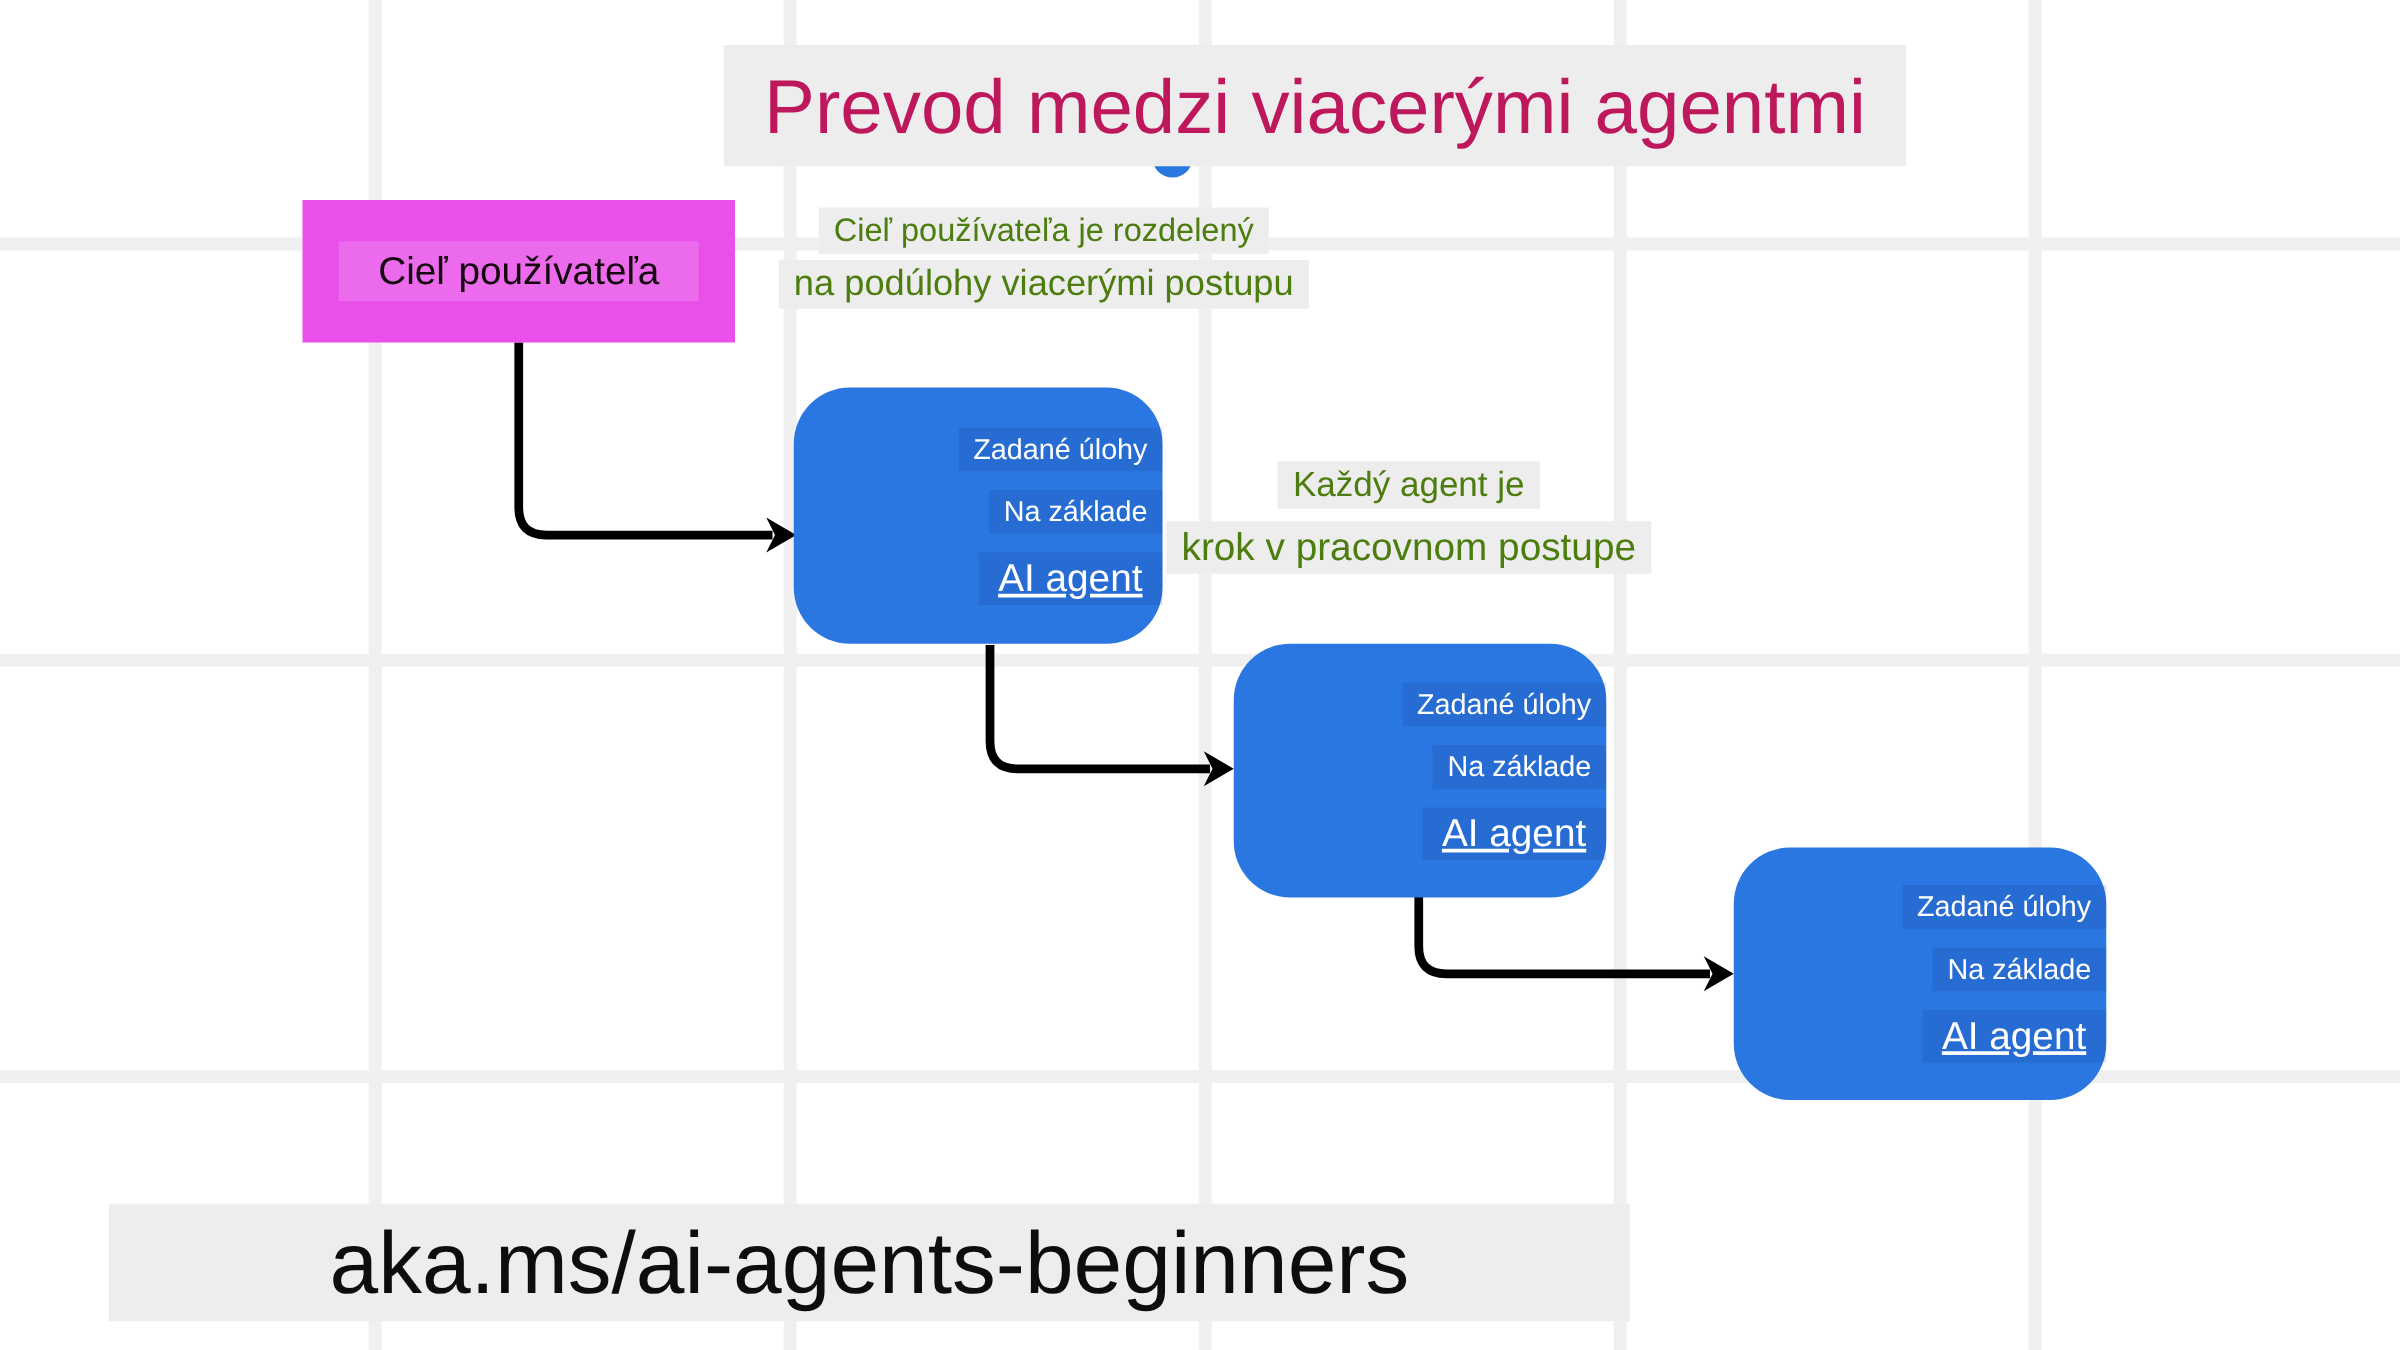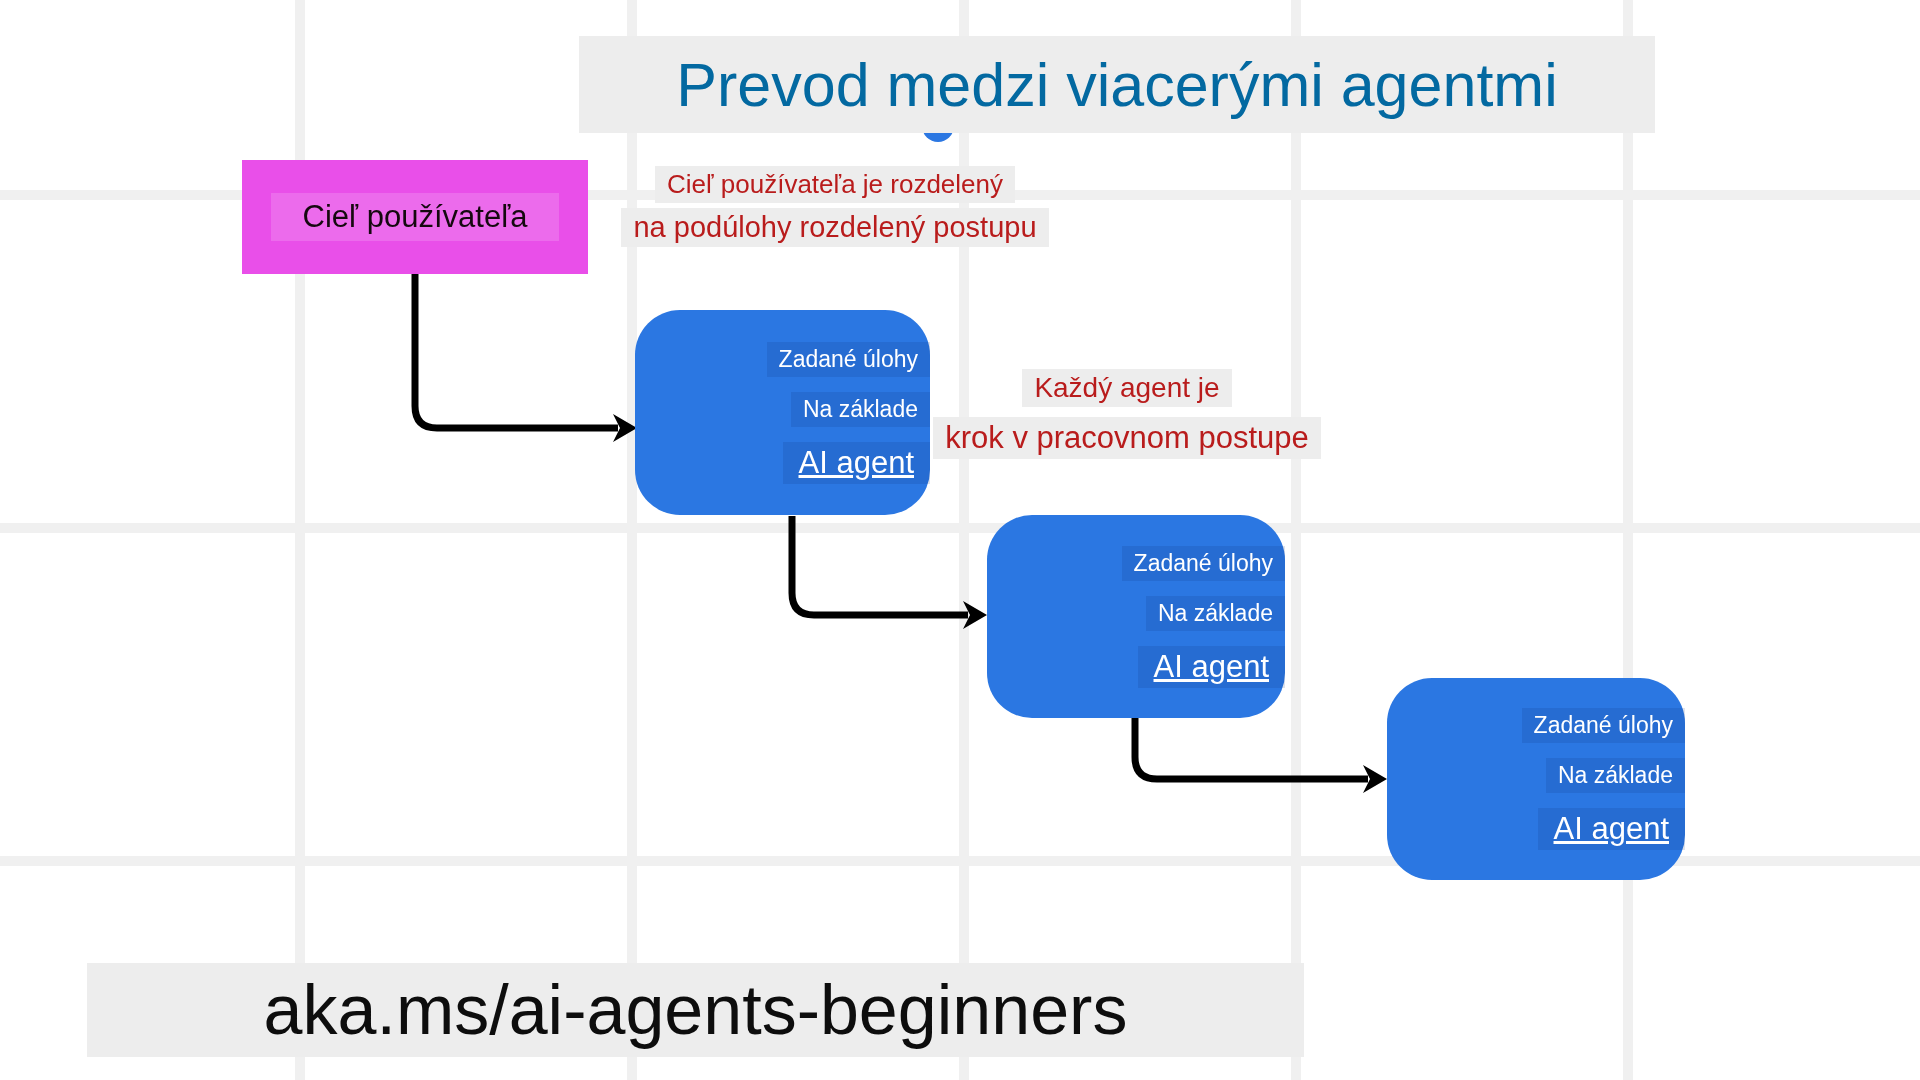--- a/index.html
+++ b/index.html
@@ -43,23 +43,23 @@
   .bar {
     position: absolute;
     background: var(--label-gray, #ededed);
     display: flex;
     align-items: center;
     justify-content: center;
     white-space: nowrap;
   }
   .title-bar {
     left: 579px; top: 36px;
-    width: 1076px; height: 97px;
+    width: 946px; height: 97px;
     font-size: 61px;
-    color: #0369a1;
+    color: #be185d;
   }
   .footer-bar {
     left: 87px; top: 963px;
     width: 1217px; height: 94px;
     font-size: 70px;
     color: #0d0d0d;
   }
 
   .goal-node {
     position: absolute;
@@ -109,21 +109,21 @@
     position: absolute;
     display: flex;
     flex-direction: column;
     align-items: center;
   }
   .note-1 { left: 588px; top: 166px; width: 494px; gap: 5px; }
   .note-2 { left: 955px; top: 369px; width: 344px; gap: 10px; }
   .note-line {
     background: var(--label-gray, #ededed);
     padding: 3px 12px;
-    color: #b91c1c;
+    color: #4d7c0f;
     white-space: nowrap;
   }
   .note-1 .l1 { font-size: 26px; }
   .note-1 .l2 { font-size: 29px; }
   .note-2 .l1 { font-size: 28px; }
   .note-2 .l2 { font-size: 31px; }
 </style>
 </head>
 <body>
 
@@ -146,21 +146,21 @@
   <div class="bar title-bar">
     <span>Prevod medzi viacerými agentmi</span>
   </div>
 
   <div class="goal-node">
     <span class="node-label">Cieľ používateľa</span>
   </div>
 
   <div class="note note-1">
     <span class="note-line l1">Cieľ používateľa je rozdelený</span>
-    <span class="note-line l2">na podúlohy rozdelený postupu</span>
+    <span class="note-line l2">na podúlohy viacerými postupu</span>
   </div>
 
   <div class="agent-node n1">
     <span class="agent-line">Zadané úlohy</span>
     <span class="agent-line">Na základe</span>
     <span class="agent-line big">AI agent</span>
   </div>
 
   <div class="note note-2">
     <span class="note-line l1">Každý agent je</span>

